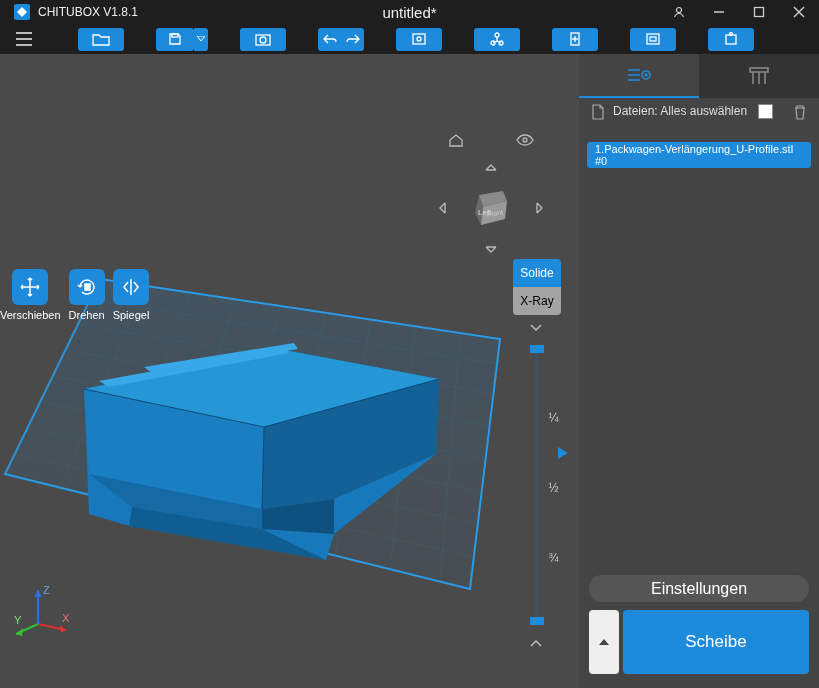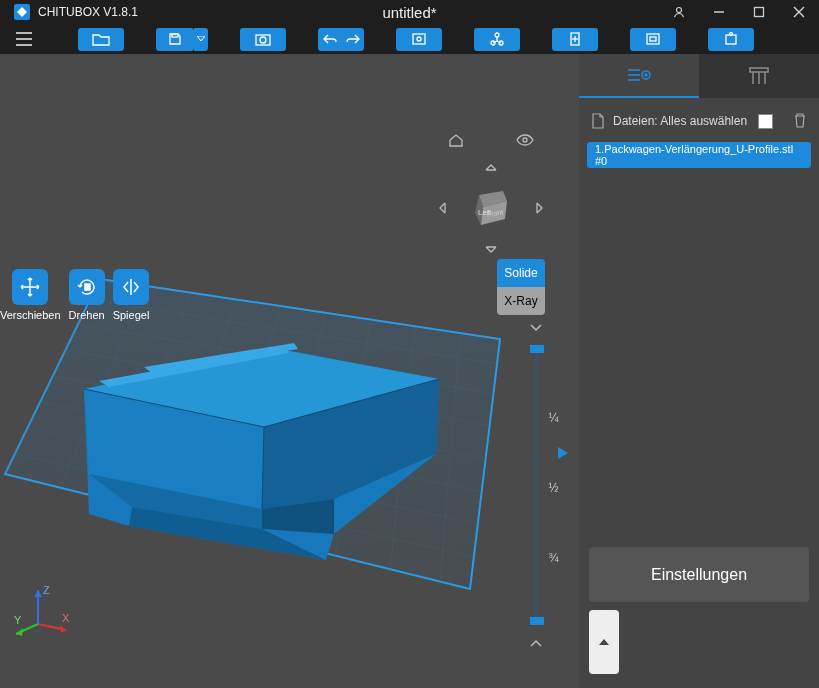--- a/index.html
+++ b/index.html
@@ -19,39 +19,39 @@
 .tb-btn.pair.pl{border-radius:3px 0 0 3px;margin-right:0}
 .tb-btn.pair.pr{border-radius:0 3px 3px 0}
 .tb-gap{width:30px}
 .tb-btn svg{stroke:#fff;fill:none}
 .main{display:flex;height:634px}
 .viewport{width:579px;background:#4a4a4a;position:relative;overflow:hidden}
 .side-panel{width:240px;background:#444;display:flex;flex-direction:column}
 .side-tabs{height:44px;background:#333;display:flex}
 .side-tab{flex:1;display:flex;align-items:center;justify-content:center;cursor:pointer}
 .side-tab.active{background:#444;border-bottom:2px solid #1e8adb}
-.file-header{height:34px;display:flex;align-items:center;padding:0 12px;gap:8px;margin-top:6px}
+.file-header{height:34px;display:flex;padding:0 12px;gap:8px;margin-top:6px}
 .file-header .lbl{color:#ddd;font-size:12px;flex:1}
 .checkbox{width:15px;height:15px;border:1px solid #888;background:#fff;cursor:pointer}
 .trash-icon{cursor:pointer}
 .file-item{height:26px;background:#1e8adb;margin:4px 8px;border-radius:3px;display:flex;align-items:center;padding:0 8px;color:#fff;font-size:11px;cursor:pointer}
 .spacer{flex:1}
-.settings-btn{height:55px;margin:8px 10px;background:#555;border-radius:4px;display:flex;align-items:center;justify-content:center;color:#fff;font-size:16px;cursor:pointer}
+.settings-btn{height:27px;margin:8px 10px;background:#555;border-radius:13px;display:flex;align-items:center;justify-content:center;color:#fff;font-size:16px;cursor:pointer}
 .slice-row{display:flex;margin:0 10px 14px 10px;gap:4px;height:64px}
 .slice-dropdown{width:30px;background:#eee;border-radius:4px;display:flex;align-items:center;justify-content:center;cursor:pointer;color:#333}
 .slice-btn{flex:1;background:#1e8adb;border-radius:4px;display:flex;align-items:center;justify-content:center;color:#fff;font-size:17px;cursor:pointer}
 .left-tools{position:absolute;left:0;top:215px;display:flex;flex-direction:row;gap:8px;z-index:10}
 .tool{display:flex;flex-direction:column;align-items:center}
 .tool-btn{width:36px;height:36px;background:#1e8adb;border-radius:6px;display:flex;align-items:center;justify-content:center;cursor:pointer}
 .tool-lbl{color:#fff;font-size:11px;margin-top:4px}
 .view-nav{position:absolute;right:30px;top:75px;z-index:10;display:flex;flex-direction:column;align-items:center}
 .nav-row{display:flex;align-items:center;gap:16px}
 .nav-icon{cursor:pointer;padding:4px}
 .cube{width:48px;height:48px;margin:6px 0;position:relative}
-.view-mode{position:absolute;right:34px;top:205px;z-index:10;display:flex;flex-direction:column;border-radius:4px;overflow:hidden}
+.view-mode{position:absolute;right:18px;top:205px;z-index:10;display:flex;flex-direction:column;border-radius:4px;overflow:hidden}
 .vm{width:48px;height:28px;display:flex;align-items:center;justify-content:center;font-size:12px;cursor:pointer}
 .vm.active{background:#1e8adb;color:#fff}
 .vm.inactive{background:#a3a3a3;color:#000}
 .slider-col{position:absolute;right:33px;top:262px;z-index:10;display:flex;flex-direction:column;align-items:center}
 .slider-chev{cursor:pointer;padding:4px}
 .slider-track{width:3px;height:280px;background:#36536b;position:relative;margin:6px 0}
 .slider-handle{width:14px;height:8px;background:#1e8adb;position:absolute;left:-5px;cursor:pointer}
 .slider-handle.top{top:0}
 .slider-handle.bot{bottom:0}
 .slider-frac{position:absolute;color:#ccc;font-size:12px;left:14px}
@@ -364,15 +364,16 @@
     </div>
     <div class="file-item">1.Packwagen-Verlängerung_U-Profile.stl #0</div>
     <div class="spacer"></div>
     <div class="settings-btn">Einstellungen</div>
     <div class="slice-row">
       <div class="slice-dropdown">
           <svg width="10" height="6" viewBox="0 0 10 6" fill="#444">
             <polygon points="0,6 10,6 5,0"></polygon>
           </svg>
         </div>
+      <div class="slice-btn">Scheibe</div>
     </div>
   </div>
 </div>
 
 </body></html>

